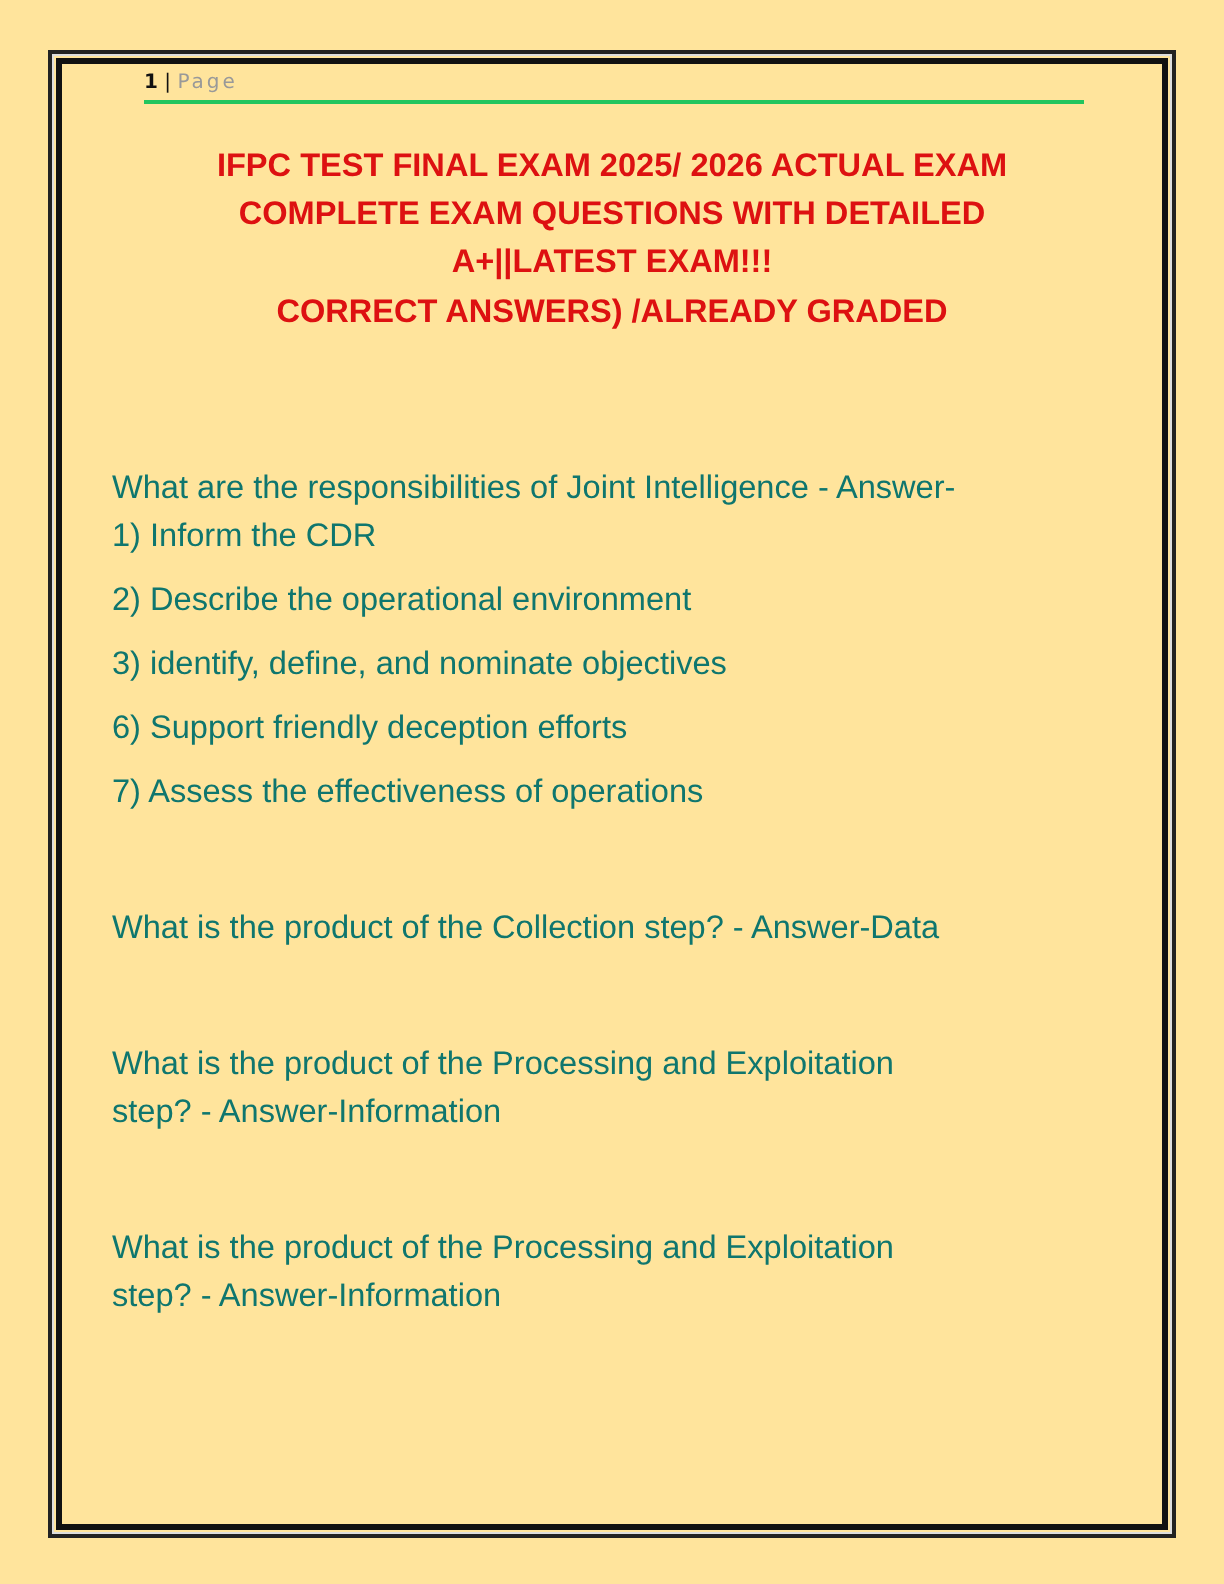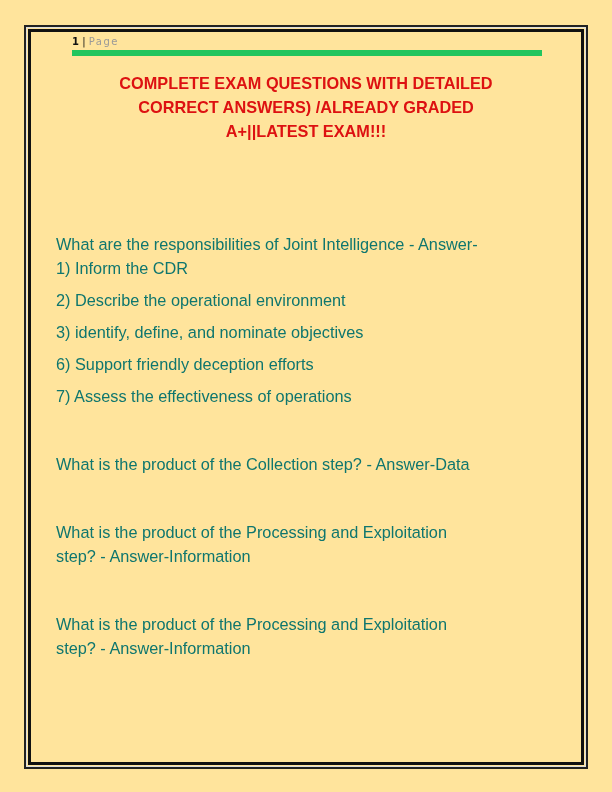--- a/index.html
+++ b/index.html
@@ -1,20 +1,20 @@
 <!DOCTYPE html>
 <html><head>
 <meta charset="utf-8">
 <style>
   html, body { margin:0; padding:0; }
   body { width:612px; height:792px; background:#ffe49c; position:relative; overflow:hidden; font-family:"Liberation Sans", sans-serif; }
   .frame-outer { position:absolute; left:24px; top:25px; width:564px; height:744px; border:2px solid #222; box-sizing:border-box; }
   .frame-gap { position:absolute; left:26px; top:27px; width:560px; height:740px; border:1px solid #ddd; box-sizing:border-box; }
   .frame-inner { position:absolute; left:28px; top:29px; width:556px; height:736px; border:3px solid #111; box-sizing:border-box; }
-  .header { position:absolute; left:72px; top:36px; width:470px; font-size:10px; border-bottom:6px solid #22c55e; padding-bottom:3px; font-family:"DejaVu Sans", sans-serif; }
+  .header { position:absolute; left:72px; top:36px; width:470px; font-size:10px; border-bottom:2px solid #22c55e; padding-bottom:3px; font-family:"DejaVu Sans", sans-serif; }
   .header .num { color:#111; font-weight:bold; }
   .header .sep { color:#111; }
   .header .pg { color:#999; letter-spacing:1.5px; }
   .title { position:absolute; left:60px; top:71px; width:492px; text-align:center; color:#dd1111; font-weight:bold; font-size:16.3px; line-height:24.2px; }
   .content { position:absolute; left:56px; top:232px; width:480px; color:#0f766e; font-size:16.3px; }
   .line { line-height:24px; }
   .item { margin-top:8px; line-height:24px; }
   .qa { margin-top:44px; line-height:24px; }
 </style>
 </head>
@@ -24,23 +24,24 @@
 <div class="frame-gap"></div>
 <div class="frame-inner"></div>
 
 <div class="header">
   <span class="num">1</span>
   <span class="sep">|</span>
   <span class="pg">Page</span>
 </div>
 
 <div class="title">
+  <div>IFPC TEST FINAL EXAM 2025/ 2026 ACTUAL EXAM</div>
   <div>COMPLETE EXAM QUESTIONS WITH DETAILED</div>
+  <div>A+||LATEST EXAM!!!</div>
   <div>CORRECT ANSWERS) /ALREADY GRADED</div>
-  <div>A+||LATEST EXAM!!!</div>
 </div>
 
 <div class="content">
   <div>
     <div class="line">What are the responsibilities of Joint Intelligence - Answer-</div>
     <div class="line">1) Inform the CDR</div>
     <div class="item">2) Describe the operational environment</div>
     <div class="item">3) identify, define, and nominate objectives</div>
     <div class="item">6) Support friendly deception efforts</div>
     <div class="item">7) Assess the effectiveness of operations</div>

